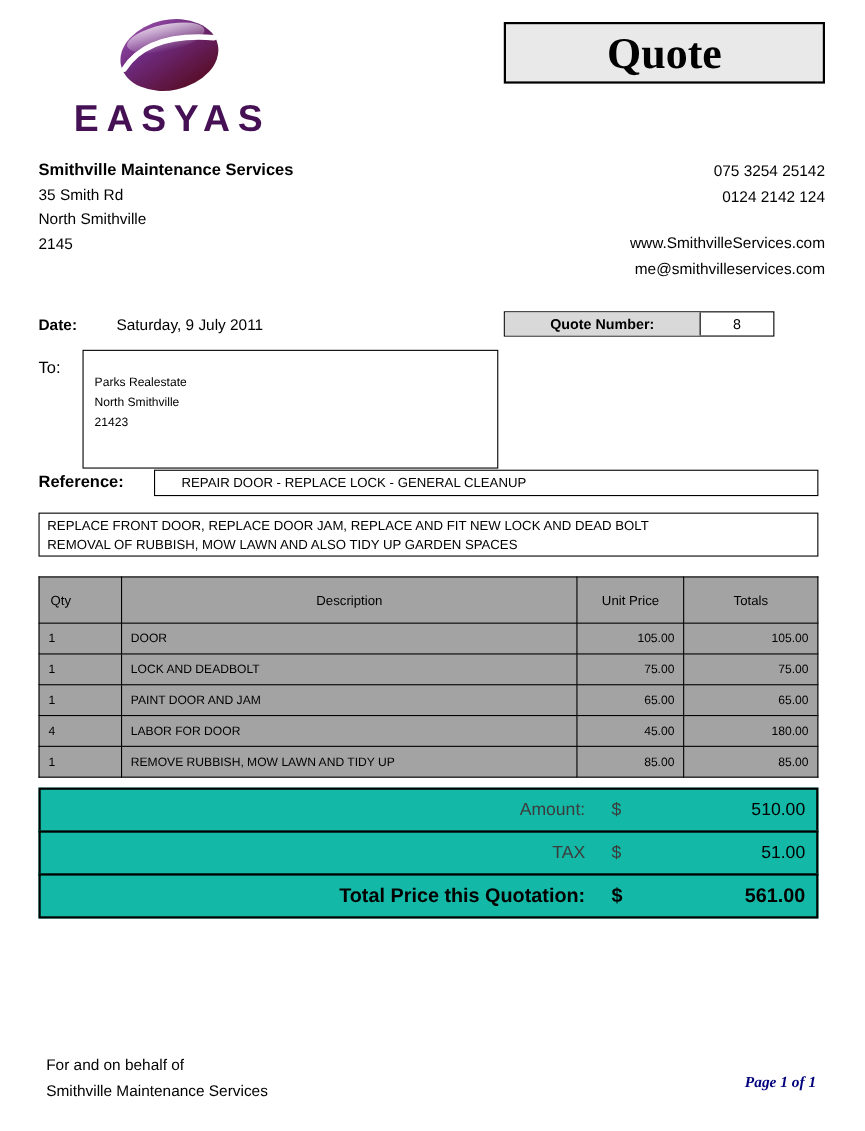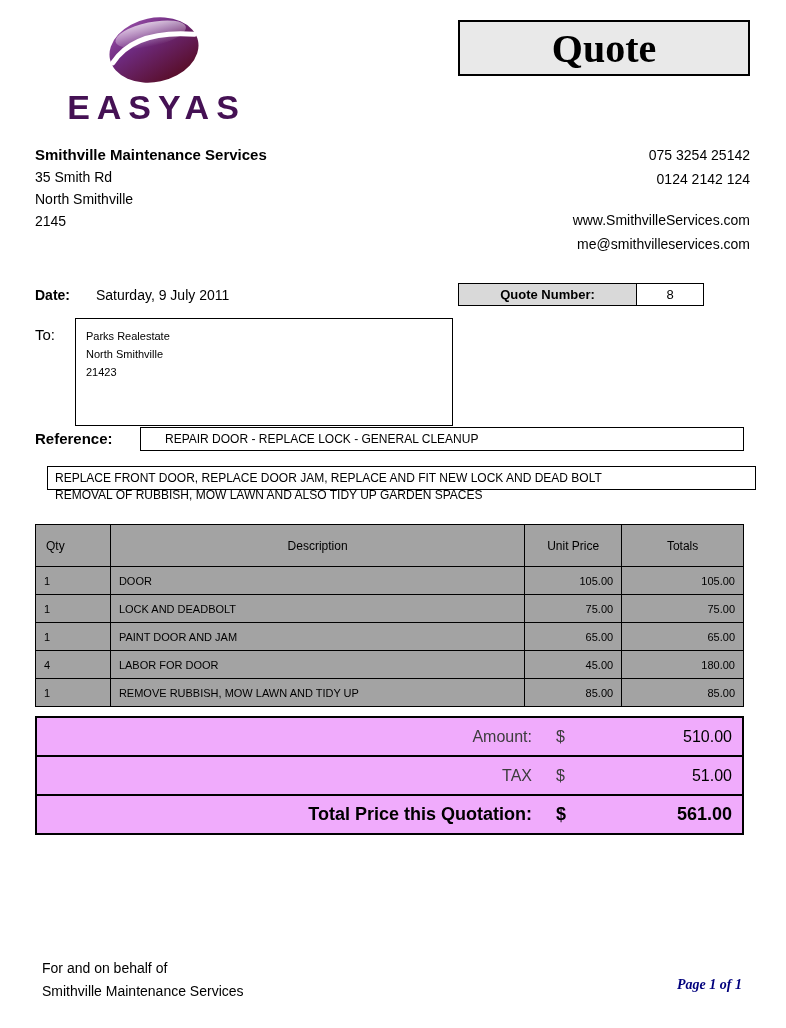--- a/index.html
+++ b/index.html
@@ -20,56 +20,56 @@
 
   
   .company { position:absolute; left:35px; top:144px; font-size:14px; line-height:22px; }
   .company-name { font-weight:bold; font-size:15px; }
   .contacts { position:absolute; right:36px; top:143px; text-align:right; font-size:14px; line-height:24px; }
   .contact-gap { height:17px; }
 
   
   .date-row { position:absolute; left:35px; top:287px; font-size:14px; }
   .date-label { font-weight:bold; }
-  .date-value { margin-left:22px; }
+  .date-value { margin-left:32px; }
   .qn-box { position:absolute; left:458px; top:283px; width:246px; height:23px;
             display:flex; border:1px solid #000; background:#fff; }
   .qn-label { width:178px; background:#d9d9d9; border-right:1px solid #000;
               font-weight:bold; font-size:13px;
               display:flex; align-items:center; justify-content:center; }
   .qn-value { flex:1; display:flex; align-items:center; justify-content:center; font-size:13px; }
 
   
   .to-label { position:absolute; left:35px; top:326px; font-weight:normal; font-size:15px; }
   .to-box { position:absolute; left:75px; top:318px; width:378px; height:108px;
-            border:1px solid #000; padding:8px 10px; font-size:11px; line-height:18px; }
+            border:1px solid #000; padding:20px 10px; font-size:11px; line-height:18px; }
 
   
   .ref-label { position:absolute; left:35px; top:430px; font-weight:bold; font-size:15px; }
   .ref-box { position:absolute; left:140px; top:427px; width:604px; height:24px;
              border:1px solid #000; font-size:12px; display:flex; align-items:center;
              padding-left:24px; }
 
   
-  .desc-box { position:absolute; left:35px; top:466px; width:709px; height:24px;
-              border:1px solid #000; font-size:12px; line-height:17px; padding:3px 7px;margin-left:12px; }
+  .desc-box { position:absolute; left:35px; top:466px; width:709px; height:40px;
+              border:1px solid #000; font-size:12px; line-height:17px; padding:3px 7px; }
 
   
   .items { position:absolute; left:35px; top:524px; width:709px; border-collapse:collapse;
            background:#a3a3a3; }
   .items th, .items td { border:1px solid #000; font-weight:normal; }
   .items th { height:42px; font-size:12px; text-align:center; vertical-align:middle; }
   .items th.th-qty { text-align:left; padding-left:10px; }
   .items td { height:28px; font-size:11px; padding:0 8px; vertical-align:middle; }
   .items td.td-price, .items td.td-total { text-align:right; }
 
   
   .summary { position:absolute; left:35px; top:716px; width:709px; }
   .summary-row { display:flex; align-items:center; height:41px; border:2px solid #000;
-                 background:#f0abfc; }
+                 background:#14b8a6; }
   .summary-row + .summary-row { margin-top:-2px; }
   .sum-label { width:495px; text-align:right; font-size:16px; color:#3c3c3c; }
   .sum-cur { width:40px; margin-left:24px; font-size:16px; color:#3c3c3c; }
   .sum-val { flex:1; text-align:right; padding-right:10px; font-size:16px; color:#000; }
   .summary-row.total .sum-label,
   .summary-row.total .sum-cur,
   .summary-row.total .sum-val { font-weight:bold; font-size:18px; color:#000; }
 
   
   .footer { position:absolute; left:42px; top:957px; font-size:14px; line-height:23px; }

